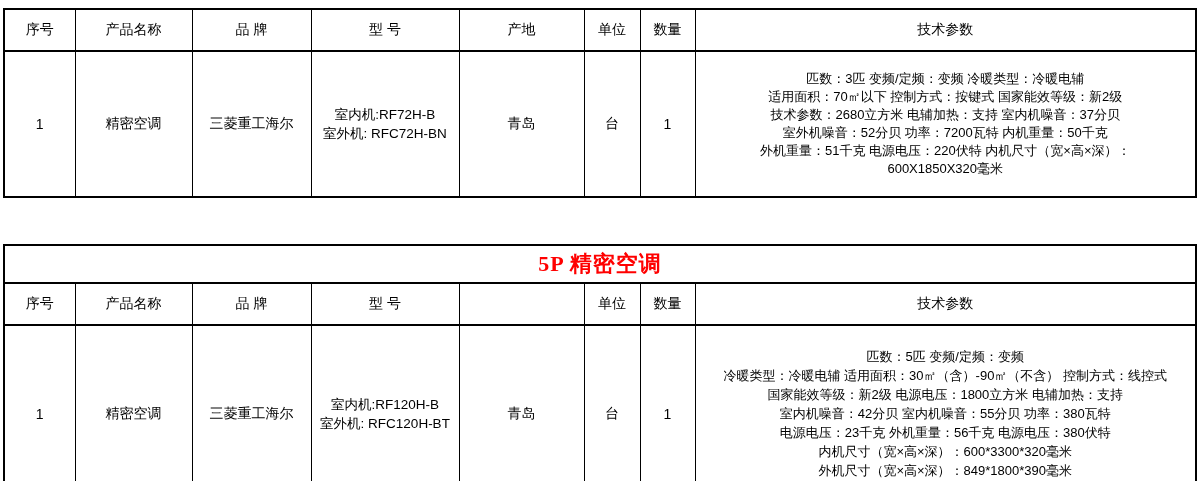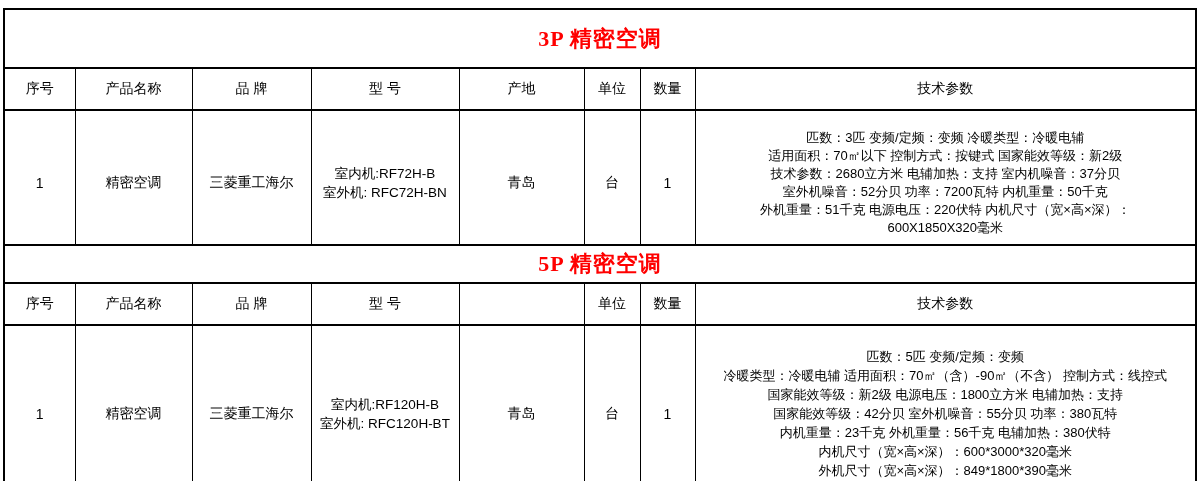--- a/index.html
+++ b/index.html
@@ -74,23 +74,20 @@
       <col style="width:71px">
         <col style="width:117px">
         <col style="width:119px">
         <col style="width:148px">
       <col style="width:125px">
         <col style="width:56px">
         <col style="width:55px">
         <col>
     </colgroup>
     <tbody>
-        <tr>
-      <td class="title-cell" colspan="8">3P  精密空调</td>
-    </tr>
     <tr class="hdr">
       <td>序号</td>
       <td>产品名称</td>
       <td>品 牌</td>
       <td>型 号</td>
       <td>产地</td>
       <td>单位</td>
       <td>数量</td>
       <td>技术参数</td>
     </tr>
@@ -151,25 +148,25 @@
       <td class="model-cell">
         <div class="model-line">室内机:RF120H-B</div>
         <div class="model-line">室外机: RFC120H-BT</div>
       </td>
       <td>青岛</td>
       <td>台</td>
       <td>1</td>
       <td class="specs-cell">
         <div class="specs-wrap">
           <div class="spec-line">匹数：5匹 变频/定频：变频</div>
-          <div class="spec-line">冷暖类型：冷暖电辅 适用面积：70㎡（含）-90㎡（不含）  控制方式：线控式</div>
+          <div class="spec-line">冷暖类型：冷暖电辅 适用面积：30㎡（含）-90㎡（不含）  控制方式：线控式</div>
           <div class="spec-line">国家能效等级：新2级 电源电压：1800立方米 电辅加热：支持</div>
-          <div class="spec-line">国家能效等级：42分贝 室外机噪音：55分贝 功率：380瓦特</div>
-          <div class="spec-line">内机重量：23千克 外机重量：56千克 电辅加热：380伏特</div>
-          <div class="spec-line">内机尺寸（宽×高×深）：600*3000*320毫米</div>
+          <div class="spec-line">室内机噪音：42分贝 室内机噪音：55分贝 功率：380瓦特</div>
+          <div class="spec-line">电源电压：23千克 外机重量：56千克 电源电压：380伏特</div>
+          <div class="spec-line">内机尺寸（宽×高×深）：600*3300*320毫米</div>
           <div class="spec-line">外机尺寸（宽×高×深）：849*1800*390毫米</div>
         </div>
       </td>
     </tr>
   </tbody>
     </table>
 
 </div>
 
 </body></html>

